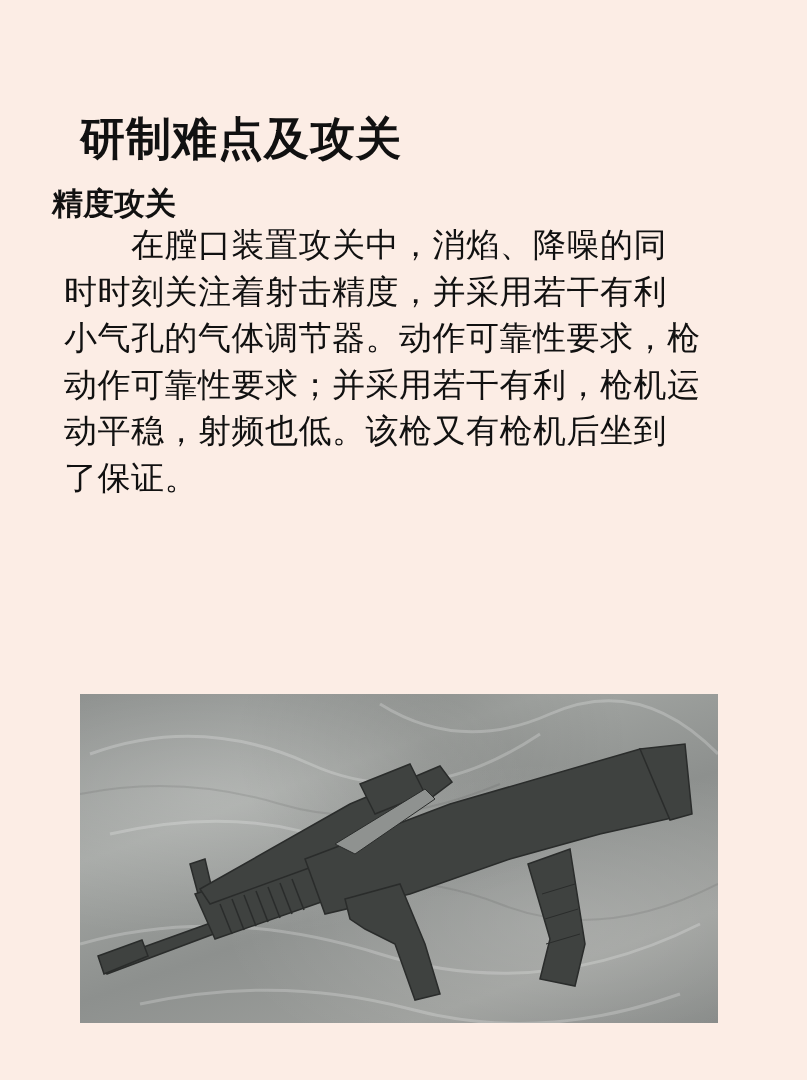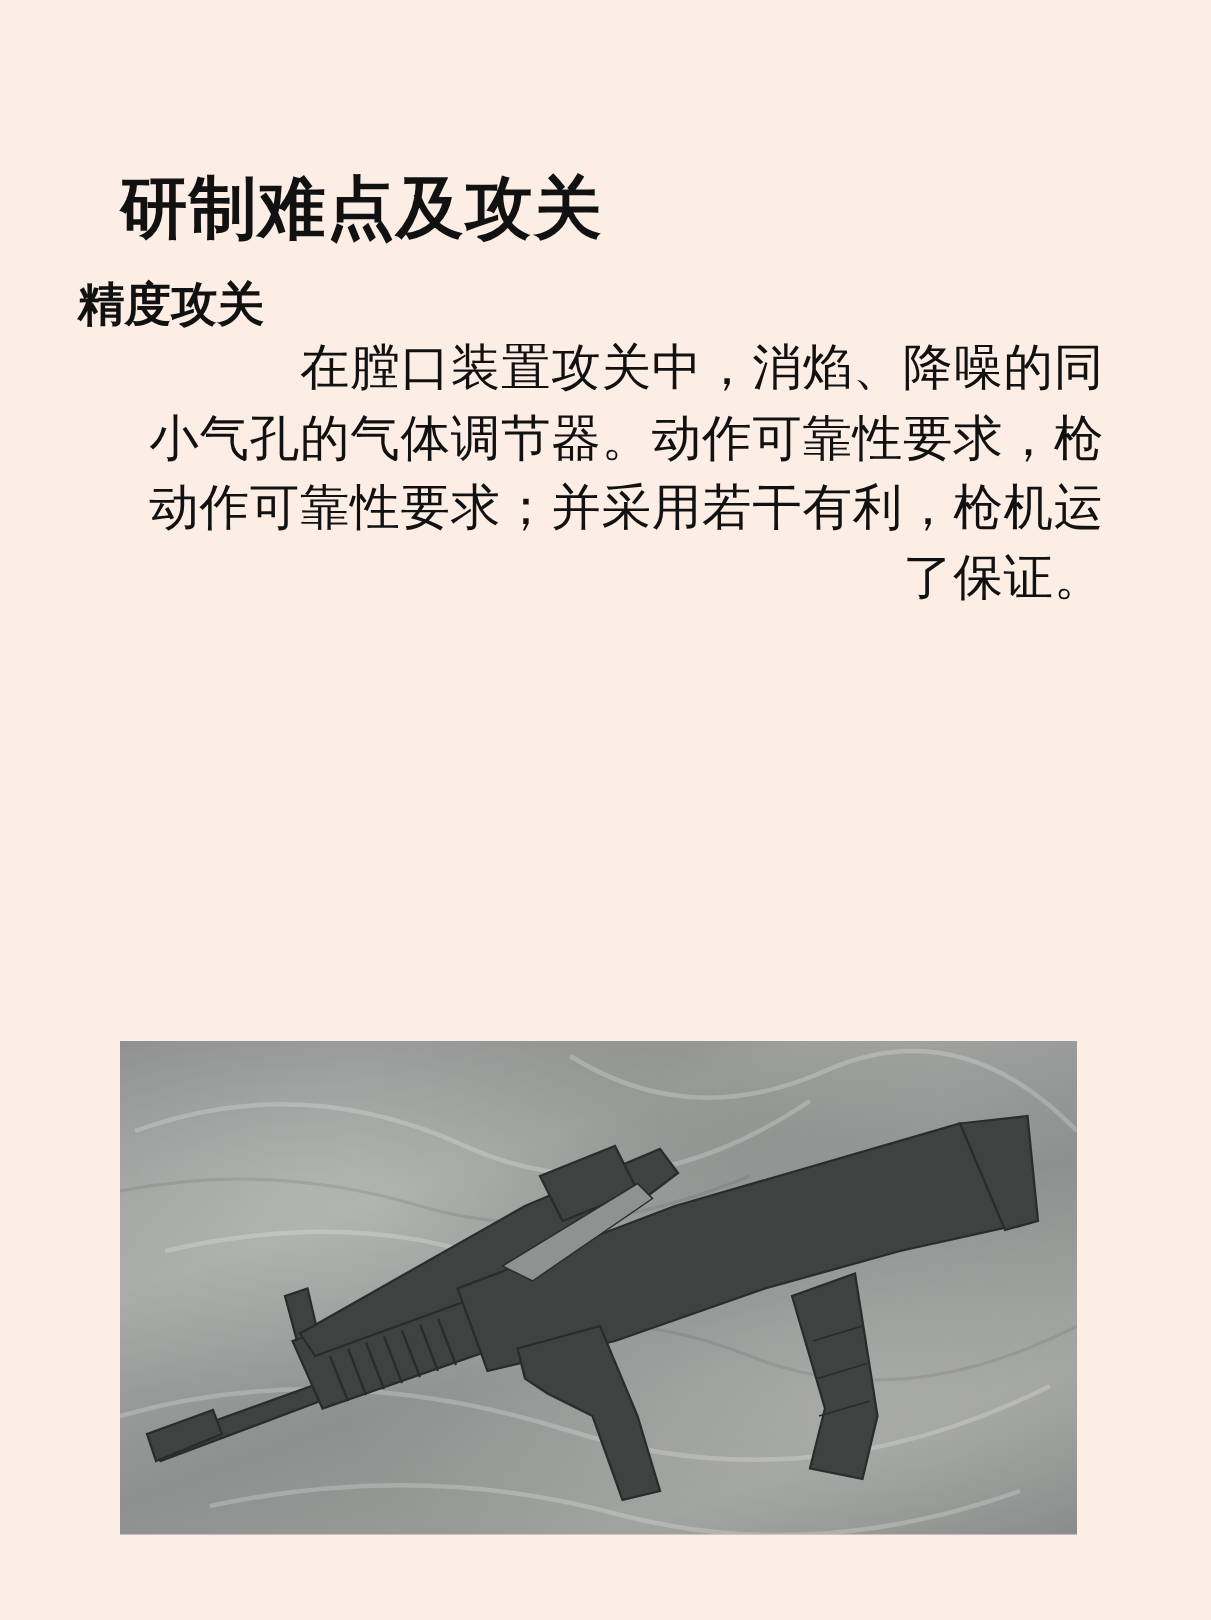--- a/index.html
+++ b/index.html
@@ -35,21 +35,20 @@
       line-height: 44px;
       margin: 4px;
       white-space: nowrap;
     }
     .body-text {
       position: absolute;
       left: 64px;
       top: 222px;
       width: 672px;
       margin: 0;
-      text-align: right;
     }
     .body-line {
       display: block;
       font-size: 33px;
       line-height: 46.5px;
       white-space: nowrap;
       letter-spacing: 0.5px;
     }
     .photo {
       position: absolute;
@@ -73,22 +72,24 @@
     }
   </style>
 </head>
 <body>
 
 <h1 class="page-title">研制难点及攻关</h1>
 <h2 class="section-title">精度攻关</h2>
 
 <p class="body-text">
   <span class="body-line">　　在膛口装置攻关中，消焰、降噪的同</span>
+  <span class="body-line">时时刻关注着射击精度，并采用若干有利</span>
   <span class="body-line">小气孔的气体调节器。动作可靠性要求，枪</span>
   <span class="body-line">动作可靠性要求；并采用若干有利，枪机运</span>
+  <span class="body-line">动平稳，射频也低。该枪又有枪机后坐到</span>
   <span class="body-line">了保证。</span>
 </p>
 
 <div class="photo">
   <svg viewBox="0 0 638 329">
 
     <g stroke="rgba(255,255,255,0.22)" stroke-width="3" fill="none">
       <path d="M10 60 Q120 20 230 70 T460 40"></path>
       <path d="M30 140 Q160 110 260 150 T520 120"></path>
       <path d="M0 250 Q140 210 300 260 T620 230"></path>

